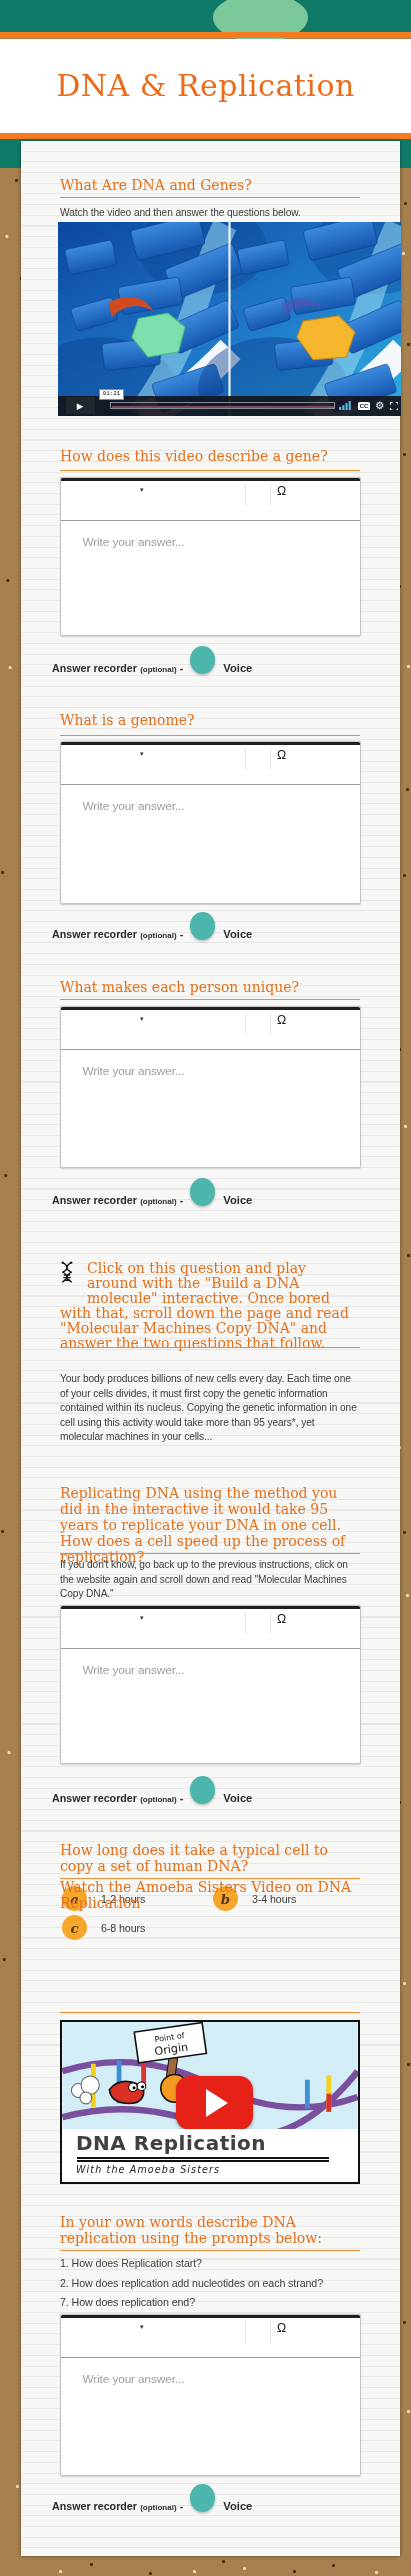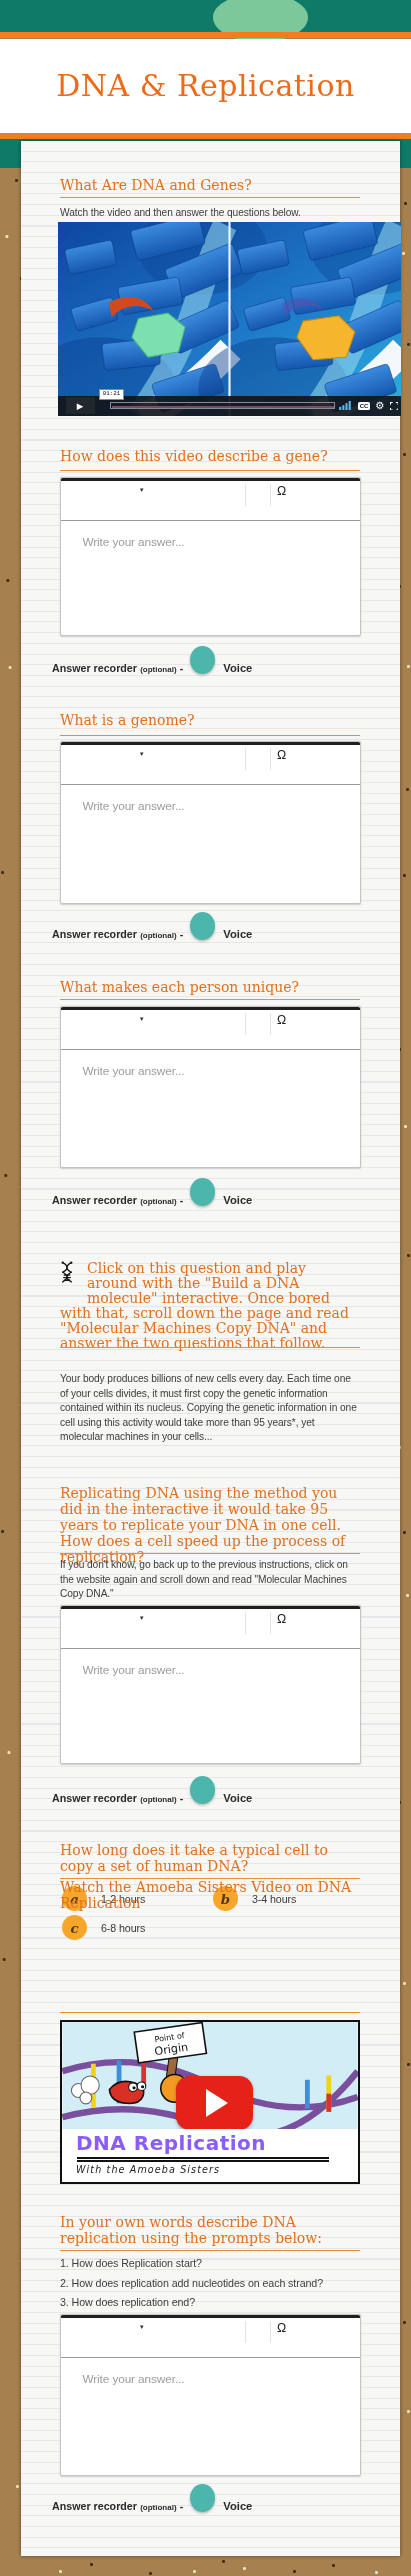--- a/index.html
+++ b/index.html
@@ -83,21 +83,21 @@
   .opt{position:absolute;display:flex;align-items:center;gap:14px;cursor:pointer}
   .opt-circle{width:25px;height:25px;border-radius:50%;background:var(--opt-orange);display:flex;align-items:center;justify-content:center;
     font:700 italic 13.4px "DejaVu Serif",serif;color:#53381d}
   .opt-label{font:10.7px "Liberation Sans",sans-serif;color:#3a3a3a;letter-spacing:-0.1px}
 
   
   .thumb{position:absolute;left:60px;top:2020px;width:300px;height:164px;border:2.1px solid #101010;background:#fff;overflow:hidden;cursor:pointer}
   .yt-play{position:absolute;left:114px;top:54px;width:77px;height:54px;border-radius:14px;background:#e62117;box-shadow:0 1.1px 3.2px rgba(0,0,0,.3);display:flex;align-items:center;justify-content:center}
   .yt-tri{width:0;height:0;border-left:22.5px solid #fff;border-top:14px solid transparent;border-bottom:14px solid transparent;margin-left:5.4px}
   .thumb-caption{position:absolute;left:0;top:107px;width:296px;height:52px;background:#fff;padding:4.3px 0 0 14px}
-  .thumb-title{font:800 20px/21.4px "DejaVu Sans",sans-serif;color:#8b5cf6;letter-spacing:0.5px}
+  .thumb-title{font:800 20px/21.4px "DejaVu Sans",sans-serif;color:#404040;letter-spacing:0.5px}
   .tu1,.tu2{width:252px;height:2.1px;background:#111;margin-left:1.1px}
   .tu1{margin-top:2.1px}.tu2{height:1.6px;margin-top:1.6px}
   .thumb-sub{font:italic 9.6px "DejaVu Sans",sans-serif;color:#222;margin-top:2px;letter-spacing:1.1px}
 </style>
 </head>
 <body>
 
 <div class="page">
 
   <div class="teal-band">
@@ -348,21 +348,21 @@
       <div class="tu1"></div>
       <div class="tu2"></div>
       <div class="thumb-sub">With the Amoeba Sisters</div>
     </div>
   </div>
 
   <h2 class="q-h" style="top:2214px">In your own words describe DNA replication using the prompts below:</h2>
   <div class="rule" style="top:2250px"></div>
   <div class="body-txt" style="top:2256px;font-size:10.7px">1. How does Replication start?</div>
   <div class="body-txt" style="top:2276px;font-size:10.7px">2. How does replication add nucleotides on each strand?</div>
-  <div class="body-txt" style="top:2295px;font-size:10.7px">3. How does replication end?</div>
+  <div class="body-txt" style="top:2295px;font-size:10.7px">7. How does replication end?</div>
   <div class="answer-box" style="top:2314px;height:162px">
     <div class="ab-topbar"></div>
     <div class="ab-toolbar">
       <span class="ab-caret">▾</span>
       <span class="ab-sep ab-sep1"></span>
       <span class="ab-sep ab-sep2"></span>
       <span class="ab-omega">Ω</span>
     </div>
     <div class="ab-text">Write your answer...</div>
   </div>

